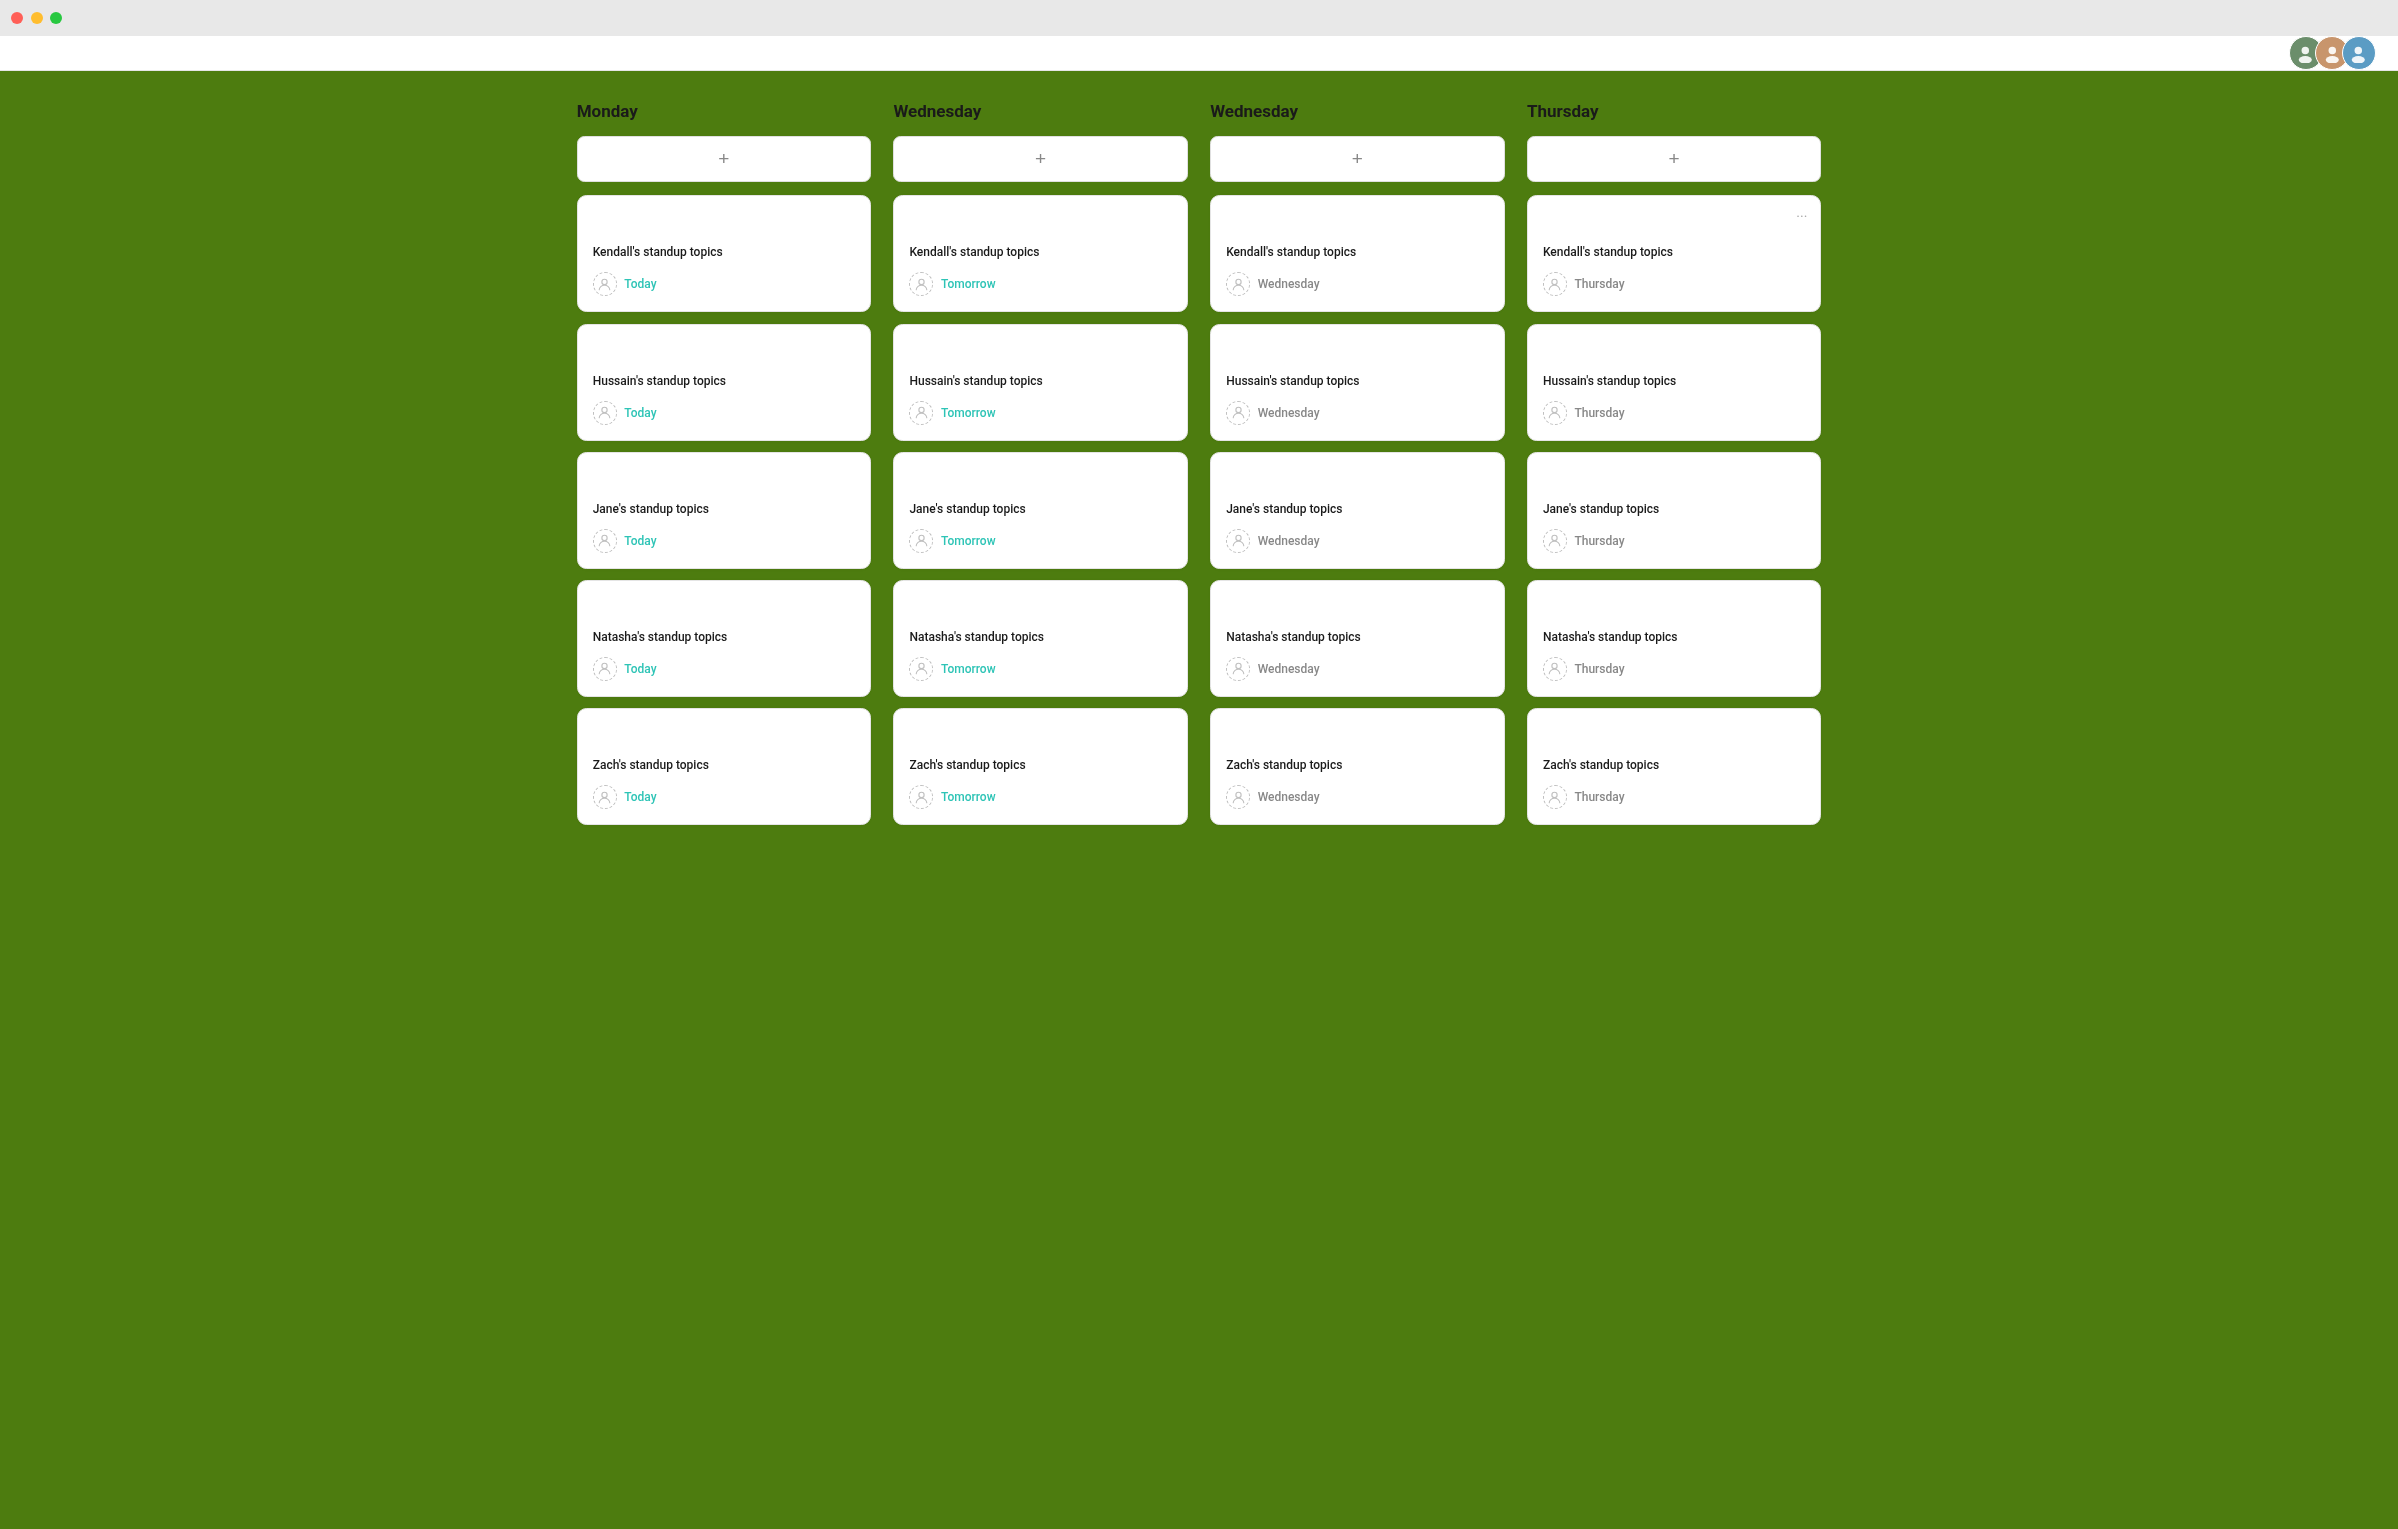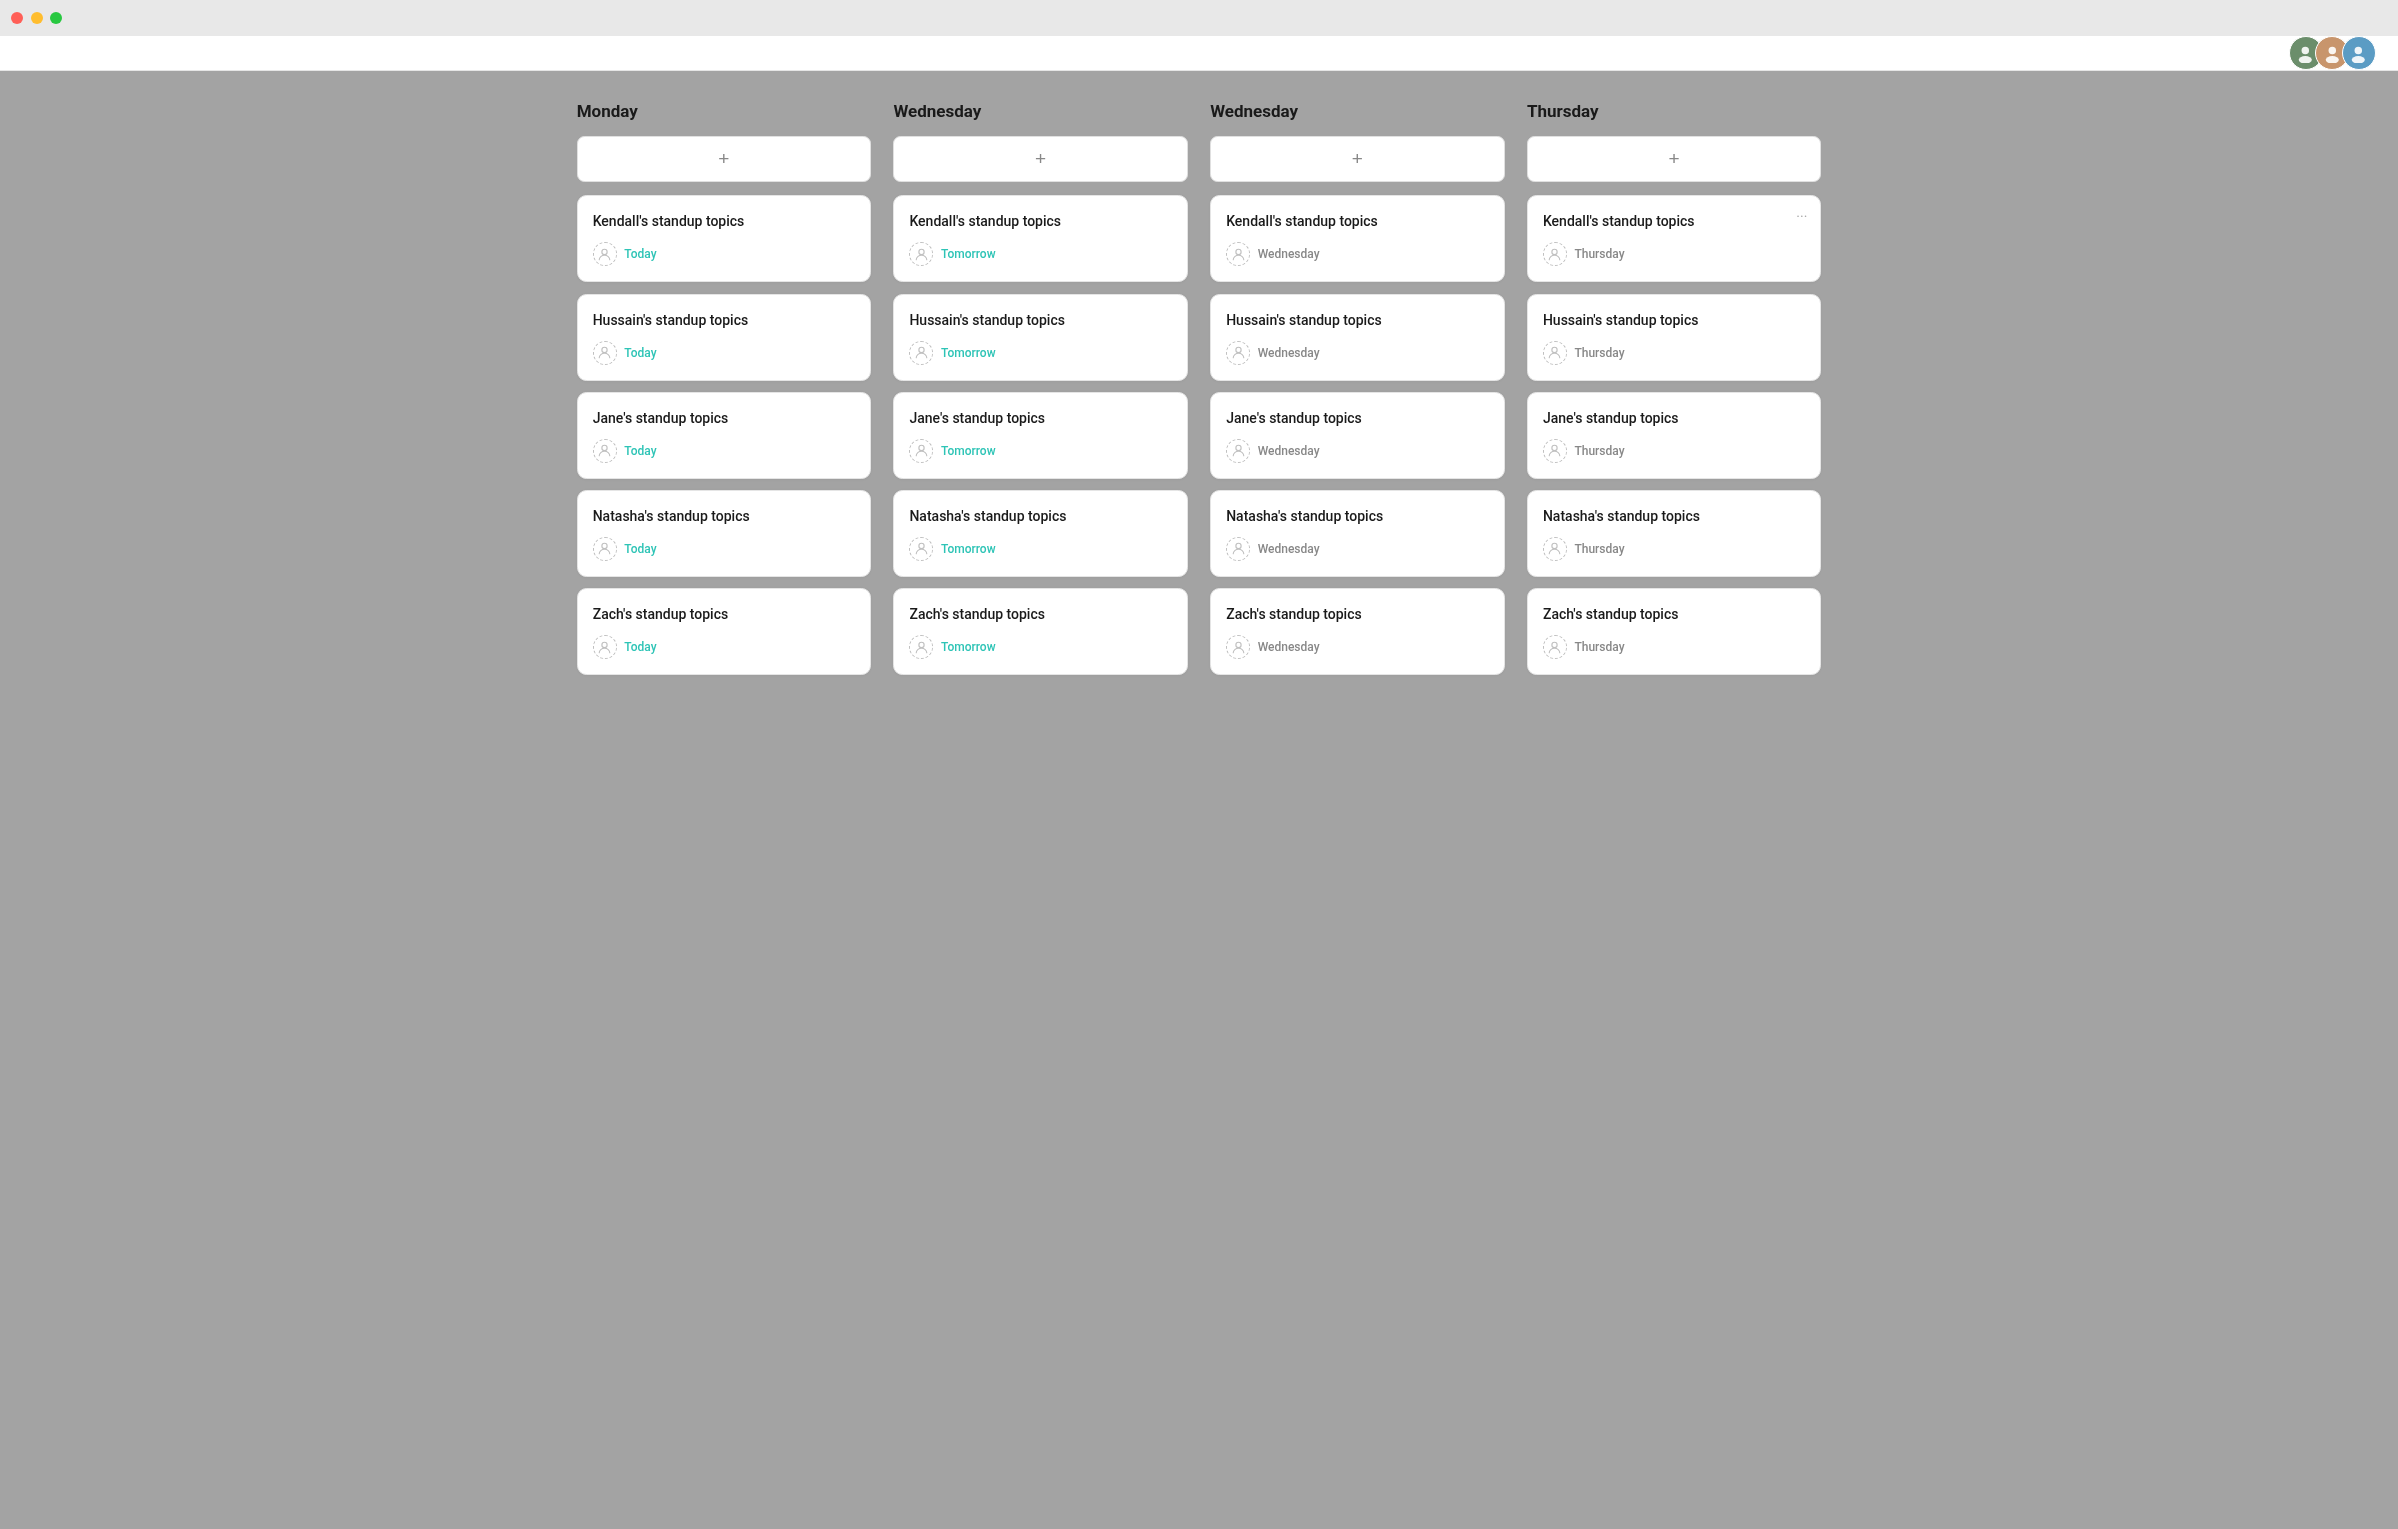--- a/index.html
+++ b/index.html
@@ -22,21 +22,21 @@
     .traffic-light {
       width: 12px;
       height: 12px;
       border-radius: 50%;
     }
     .traffic-light.red { background: #ff5f57; }
     .traffic-light.yellow { background: #ffbd2e; }
     .traffic-light.green { background: #28c840; }
 
     .app-window {
-      background: #a3a3a3;
+      background: #4d7c0f;
       min-height: calc(100vh - 36px);
     }
 
     .header {
       background: #fff;
       padding: 17px 22.5px;
       display: flex;
       align-items: center;
       justify-content: center;
       position: relative;
@@ -116,24 +116,25 @@
       background: #fff;
       border: 0.9px solid #e5e5e5;
       border-radius: 9.4px;
       padding: 17px 15px 15px;
       margin-bottom: 11.2px;
       position: relative;
       box-shadow: 0 0.9px 2.8px rgba(0,0,0,0.04);
     }
 
     .card-title {
-      font-size: 14px;
+      font-size: 12px;
       font-weight: 500;
       color: #1a1a1a;
       margin-bottom: 13px;
+      margin-top: 32px;
     }
 
     .card-meta {
       display: flex;
       align-items: center;
       gap: 7.5px;
       text-align: right;
     }
 
     .card-avatar-icon {

